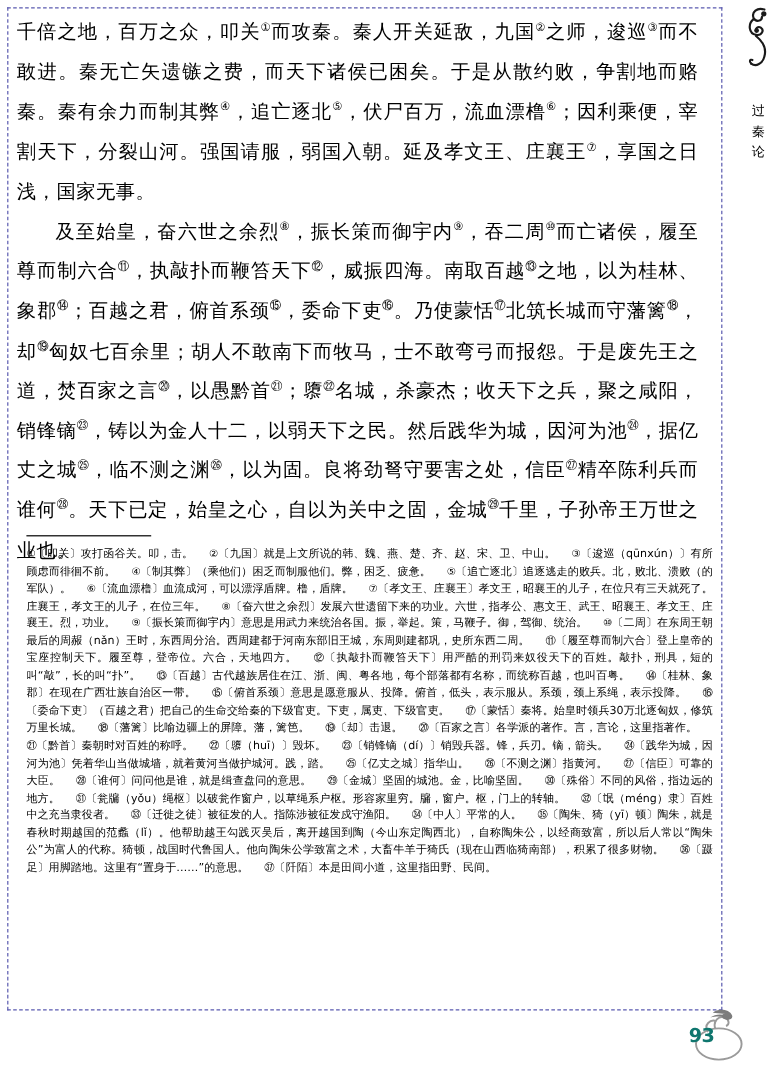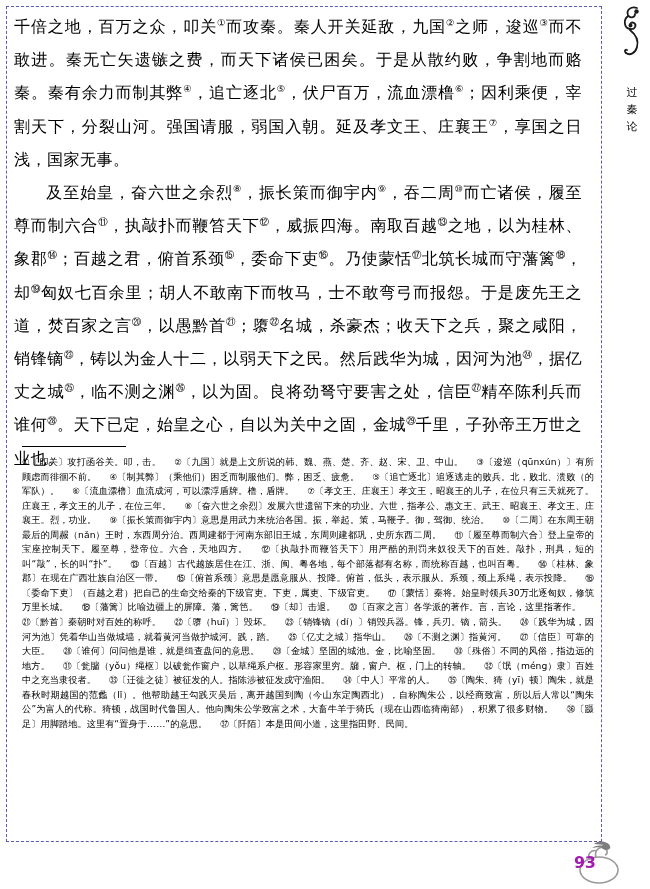--- a/index.html
+++ b/index.html
@@ -125,21 +125,21 @@
     left: 0; top: 0;
     width: 78px;
     height: 48px;
   }
   #page-number {
     position: absolute;
     left: 8px;
     top: 15px;
     font-size: 16px;
     font-weight: bold;
-    color: #a21caf;
+    color: #0f766e;
     font-family: "DejaVu Sans", sans-serif;
     letter-spacing: -0.5px;
   }
 </style>
 </head>
 <body>
 
 <div id="page">
 
   <div id="content-frame"></div>

